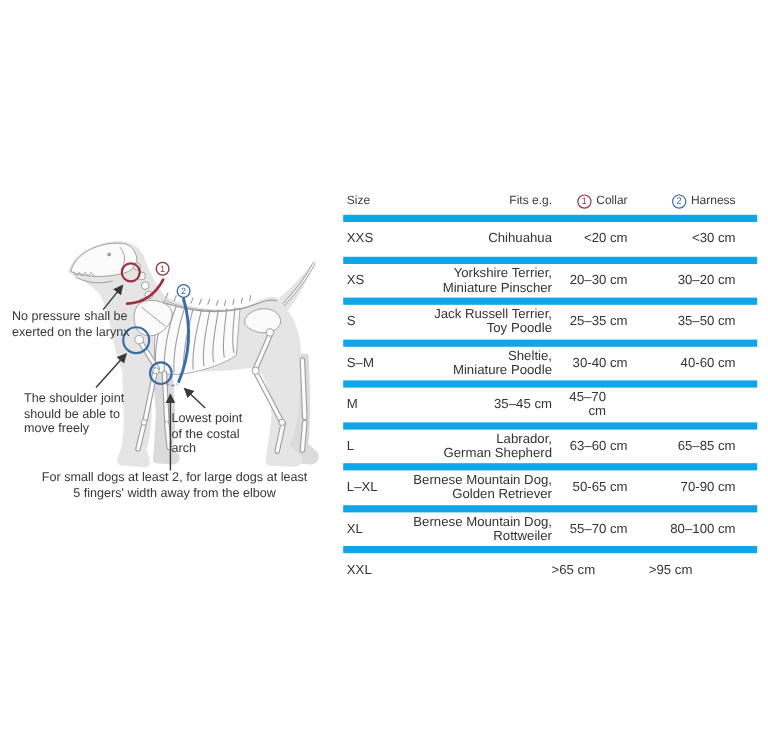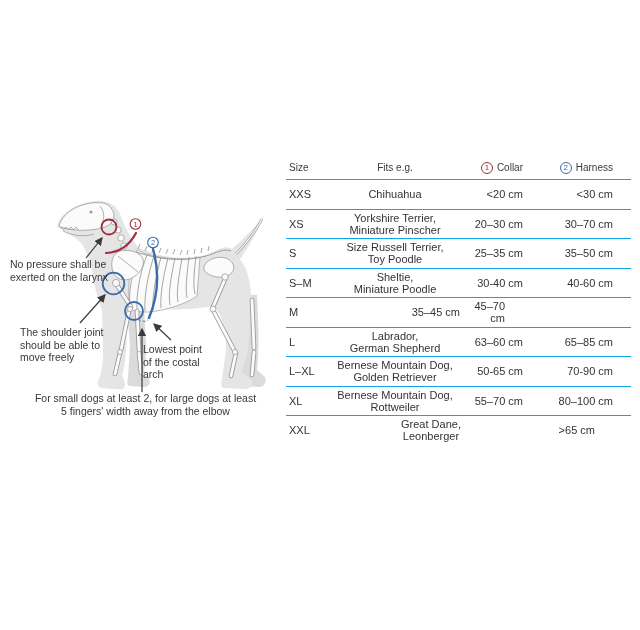--- a/index.html
+++ b/index.html
@@ -7,25 +7,25 @@
          font-family:"Liberation Sans", sans-serif;color:#383838;}
   #dog-svg{position:absolute;left:0;top:0;width:640px;height:630px;}
   .note{position:absolute;font-size:10.5px;line-height:12.5px;color:#383838;white-space:pre-line;}
   .note-larynx{left:10px;top:258px;}
   .note-shoulder{left:20px;top:326px;}
   .note-costal{left:143px;top:343px;}
   .note-elbow{left:13px;top:392px;width:265px;text-align:center;}
   
   .sizetable{position:absolute;left:286px;top:156px;width:345px;font-size:11px;color:#333;}
   .trow{display:grid;grid-template-columns:44px 130px 63px 108px;align-items:center;
-        min-height:28.5px;border-bottom:1px solid #0ea5e9;}
+        min-height:28.5px;border-bottom:6px solid #0ea5e9;}
   .trow:last-child{border-bottom:none;gap:36px;}
   .thead{min-height:23px;font-size:10px;color:#3a3a3a;}
   .c-size{text-align:left;padding-left:3px;}
-  .c-fits{text-align:center;line-height:12px;white-space:pre-line;padding:2px 0;}
+  .c-fits{text-align:right;line-height:12px;white-space:pre-line;padding:2px 0;}
   .c-collar{text-align:right;}
   .c-harness{text-align:right;padding-right:18px;}
   .hdr-iconcell{display:flex;justify-content:flex-end;align-items:center;gap:4px;}
   .badge{display:inline-flex;width:12px;height:12px;border-radius:50%;border:1.3px solid;
          align-items:center;justify-content:center;font-size:8px;line-height:1;flex:0 0 auto;
          background:#fff;box-sizing:border-box;}
   .badge-collar{border-color:#9e2f3e;color:#9e2f3e;}
   .badge-harness{border-color:#3c6ba8;color:#3c6ba8;}
 </style>
 </head>
@@ -185,25 +185,25 @@
         <div class="c-size">XXS</div>
         <div class="c-fits">Chihuahua</div>
         <div class="c-collar">&lt;20 cm</div>
         <div class="c-harness">&lt;30 cm</div>
       </div>
         <div class="trow">
         <div class="c-size">XS</div>
         <div class="c-fits">Yorkshire Terrier,
 Miniature Pinscher</div>
         <div class="c-collar">20–30 cm</div>
-        <div class="c-harness">30–70 cm</div>
+        <div class="c-harness">30–20 cm</div>
       </div>
         <div class="trow">
         <div class="c-size">S</div>
-        <div class="c-fits">Size Russell Terrier,
+        <div class="c-fits">Jack Russell Terrier,
 Toy Poodle</div>
         <div class="c-collar">25–35 cm</div>
         <div class="c-harness">35–50 cm</div>
       </div>
         <div class="trow">
         <div class="c-size">S–M</div>
         <div class="c-fits">Sheltie,
 Miniature Poodle</div>
         <div class="c-collar">30-40 cm</div>
         <div class="c-harness">40-60 cm</div>
@@ -229,21 +229,19 @@
       </div>
         <div class="trow">
         <div class="c-size">XL</div>
         <div class="c-fits">Bernese Mountain Dog,
 Rottweiler</div>
         <div class="c-collar">55–70 cm</div>
         <div class="c-harness">80–100 cm</div>
       </div>
         <div class="trow">
         <div class="c-size">XXL</div>
-        <div class="c-fits">Great Dane,
-Leonberger</div>
         <div class="c-collar">&gt;65 cm</div>
         <div class="c-harness">&gt;95 cm</div>
       </div>
       </div>
   </div>
 
 </div>
 
 </body></html>

